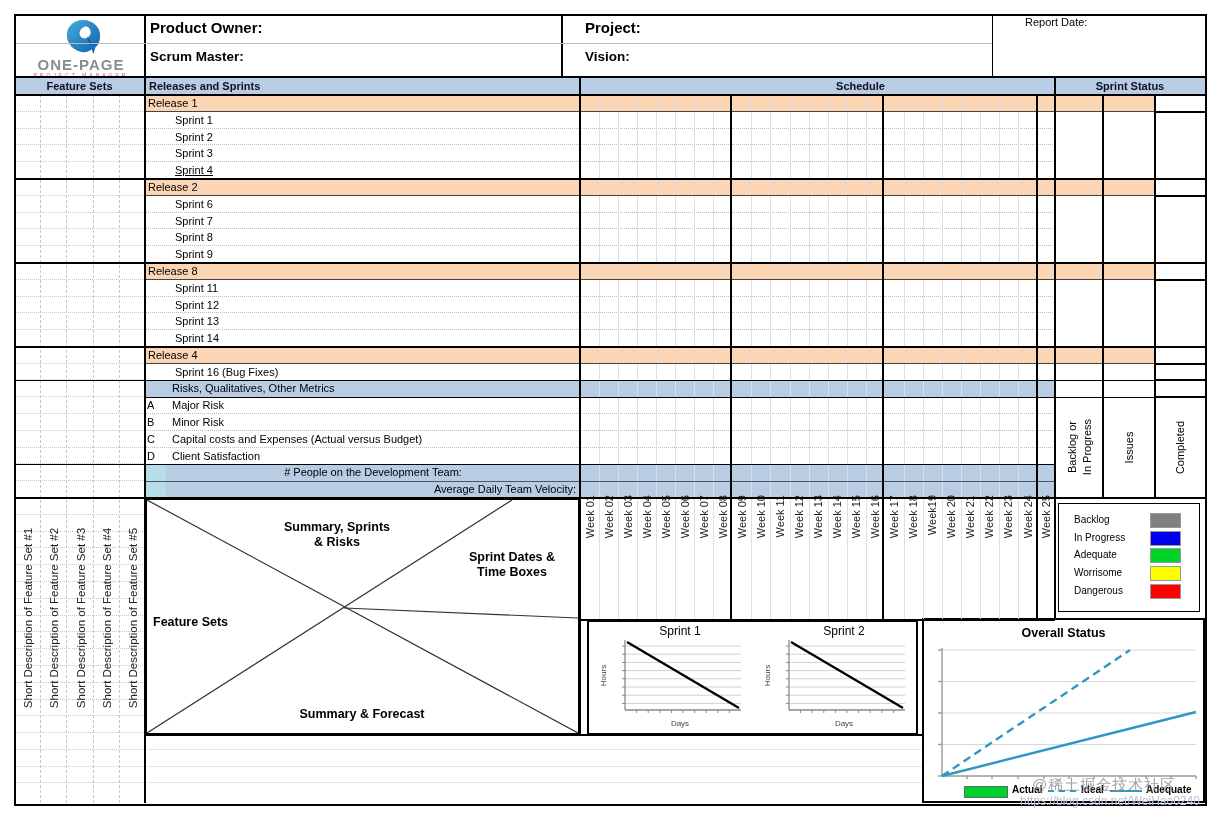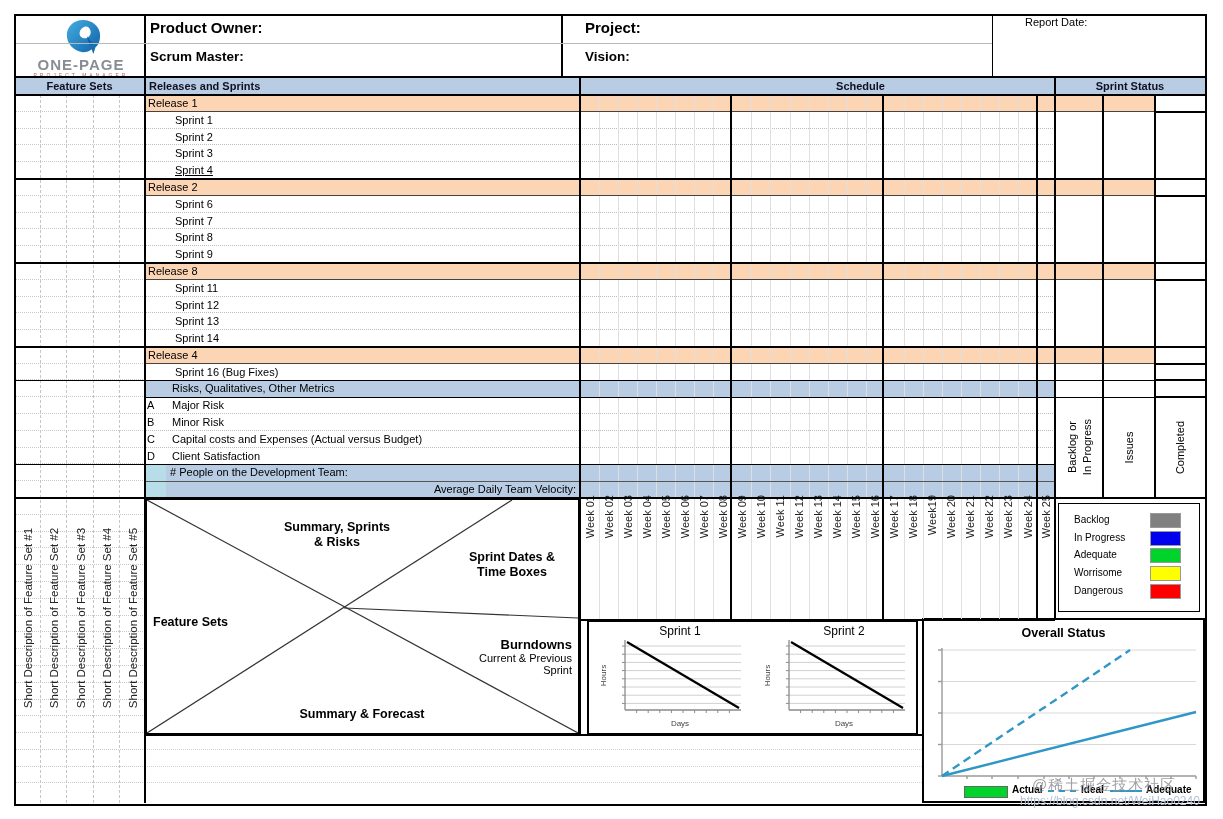--- a/index.html
+++ b/index.html
@@ -55,25 +55,20 @@
     </svg>
     <div class="abs dlab" style="left:105px;top:20px;width:170px;">
       <div>Summary, Sprints</div>
       <div>&amp; Risks</div>
     </div>
     <div class="abs dlab" style="left:290px;top:50px;width:150px;">
       <div>Sprint Dates &amp;</div>
       <div>Time Boxes</div>
     </div>
     <div class="abs" style="left:6px;top:115px;font-size:12.5px;font-weight:bold;">Feature Sets</div>
-    <div class="abs" style="left:230px;top:137px;width:195px;text-align:right;">
-      <div style="font-size:13px;font-weight:bold;">Burndowns</div>
-      <div style="font-size:11px;">Current &amp; Previous</div>
-      <div style="font-size:11px;">Sprint</div>
-    </div>
     <div class="abs dlab" style="left:90px;top:207px;width:250px;">Summary &amp; Forecast</div>
   </div>
 
   <div class="abs" style="left:1058px;top:503px;width:142px;height:109px;border:1px solid #000;background:#fff;box-sizing:border-box;"></div>
 
   <div class="abs box" style="left:587px;top:620px;width:331px;height:115px;box-sizing:border-box;">
 
     <div class="abs" style="left:8px;top:1px;width:152px;height:110px;">
       <div class="abs" style="left:22px;top:1px;width:122px;text-align:center;font-size:12px;">Sprint 1</div>
       <div class="abs" style="left:-14px;top:48px;width:40px;text-align:center;font-size:8px;color:#444;transform:rotate(-90deg);">Hours</div>
@@ -220,21 +215,21 @@
     <div class="abs" style="left: 147px; top: 398.25px; font-size: 11px; line-height: 14.7917px;">A</div>
     <div class="abs" style="left: 172px; top: 398.25px; font-size: 11px; line-height: 14.7917px;">Major Risk</div>
     <div class="abs" style="left: 147px; top: 415.042px; font-size: 11px; line-height: 14.7917px;">B</div>
     <div class="abs" style="left: 172px; top: 415.042px; font-size: 11px; line-height: 14.7917px;">Minor Risk</div>
     <div class="abs" style="left: 147px; top: 431.833px; font-size: 11px; line-height: 14.7917px;">C</div>
     <div class="abs" style="left: 172px; top: 431.833px; font-size: 11px; line-height: 14.7917px;">Capital costs and Expenses (Actual versus Budget)</div>
     <div class="abs" style="left: 147px; top: 448.625px; font-size: 11px; line-height: 14.7917px;">D</div>
     <div class="abs" style="left: 172px; top: 448.625px; font-size: 11px; line-height: 14.7917px;">Client Satisfaction</div>
     <div class="abs" style="left: 145px; top: 464.417px; width: 910px; height: 16.7917px; background: rgb(184, 204, 228);"></div>
     <div class="abs" style="left: 145px; top: 464.417px; width: 21px; height: 16.7917px; background: rgb(183, 222, 232);"></div>
-    <div class="abs" style="left: 170px; top: 465.417px; width: 406px; text-align: left; font-size: 11px; line-height: 14.7917px;"># People on the Development Team:</div>
+    <div class="abs" style="left: 170px; top: 465.417px; width: 406px; text-align: center; font-size: 11px; line-height: 14.7917px;"># People on the Development Team:</div>
     <div class="abs" style="left: 145px; top: 481.208px; width: 910px; height: 16.7917px; background: rgb(184, 204, 228);"></div>
     <div class="abs" style="left: 145px; top: 481.208px; width: 21px; height: 16.7917px; background: rgb(183, 222, 232);"></div>
     <div class="abs" style="left: 170px; top: 482.208px; width: 406px; text-align: right; font-size: 11px; line-height: 14.7917px;">Average Daily Team Velocity:</div>
     <div class="abs" style="left: 145px; top: 127.583px; width: 910px; height: 0px; border-top: 1px dotted rgb(189, 189, 189);"></div>
     <div class="abs" style="left: 145px; top: 144.375px; width: 910px; height: 0px; border-top: 1px dotted rgb(189, 189, 189);"></div>
     <div class="abs" style="left: 145px; top: 161.167px; width: 910px; height: 0px; border-top: 1px dotted rgb(189, 189, 189);"></div>
     <div class="abs" style="left: 145px; top: 211.542px; width: 910px; height: 0px; border-top: 1px dotted rgb(189, 189, 189);"></div>
     <div class="abs" style="left: 145px; top: 228.333px; width: 910px; height: 0px; border-top: 1px dotted rgb(189, 189, 189);"></div>
     <div class="abs" style="left: 145px; top: 245.125px; width: 910px; height: 0px; border-top: 1px dotted rgb(189, 189, 189);"></div>
     <div class="abs" style="left: 145px; top: 295.5px; width: 910px; height: 0px; border-top: 1px dotted rgb(189, 189, 189);"></div>

